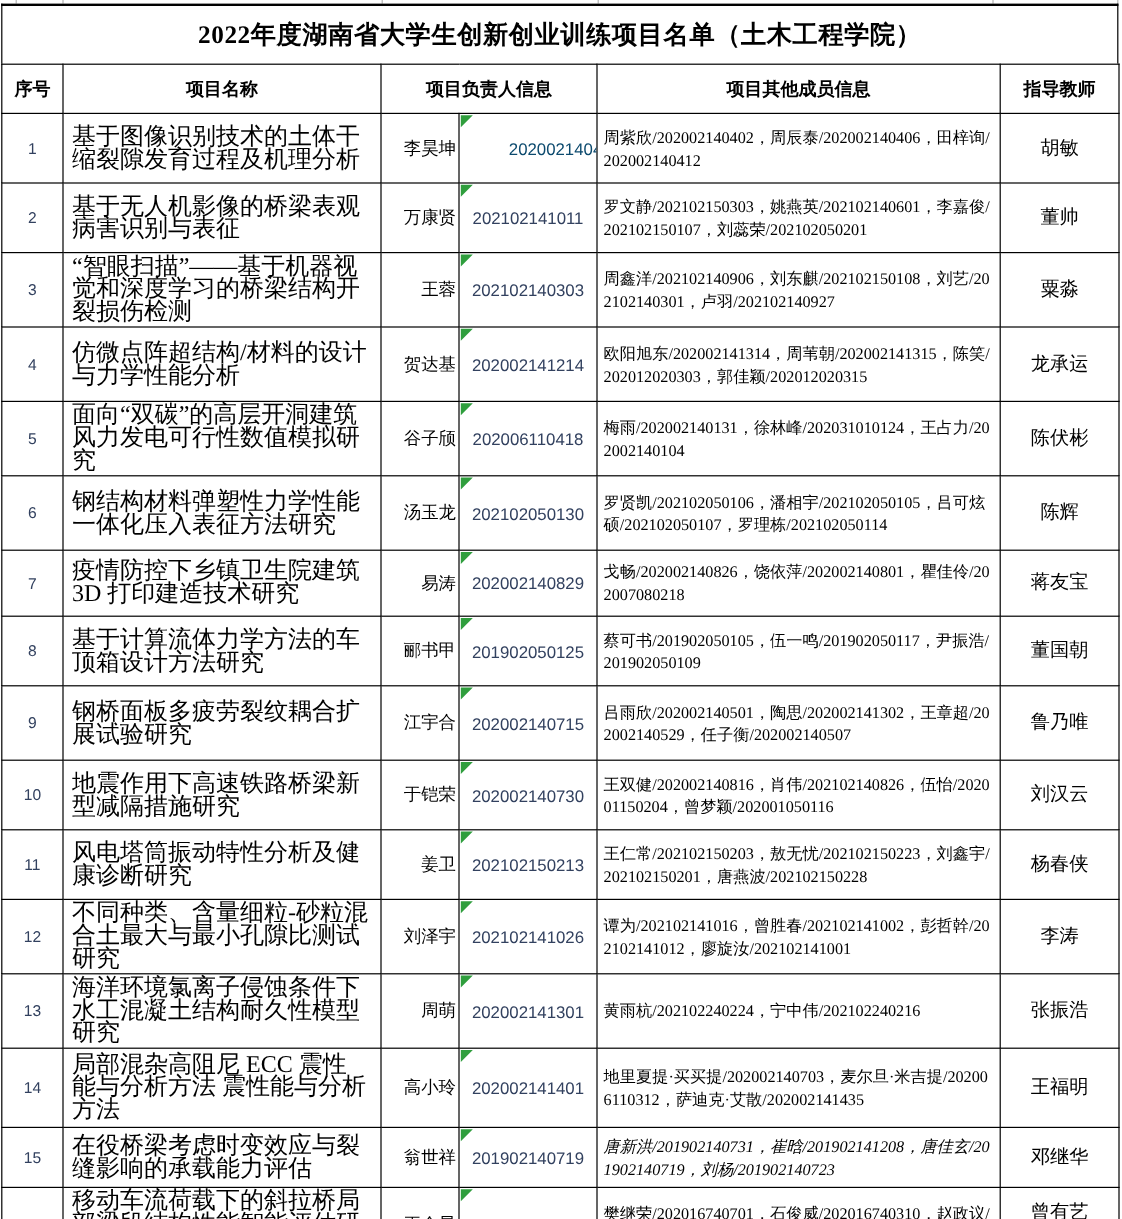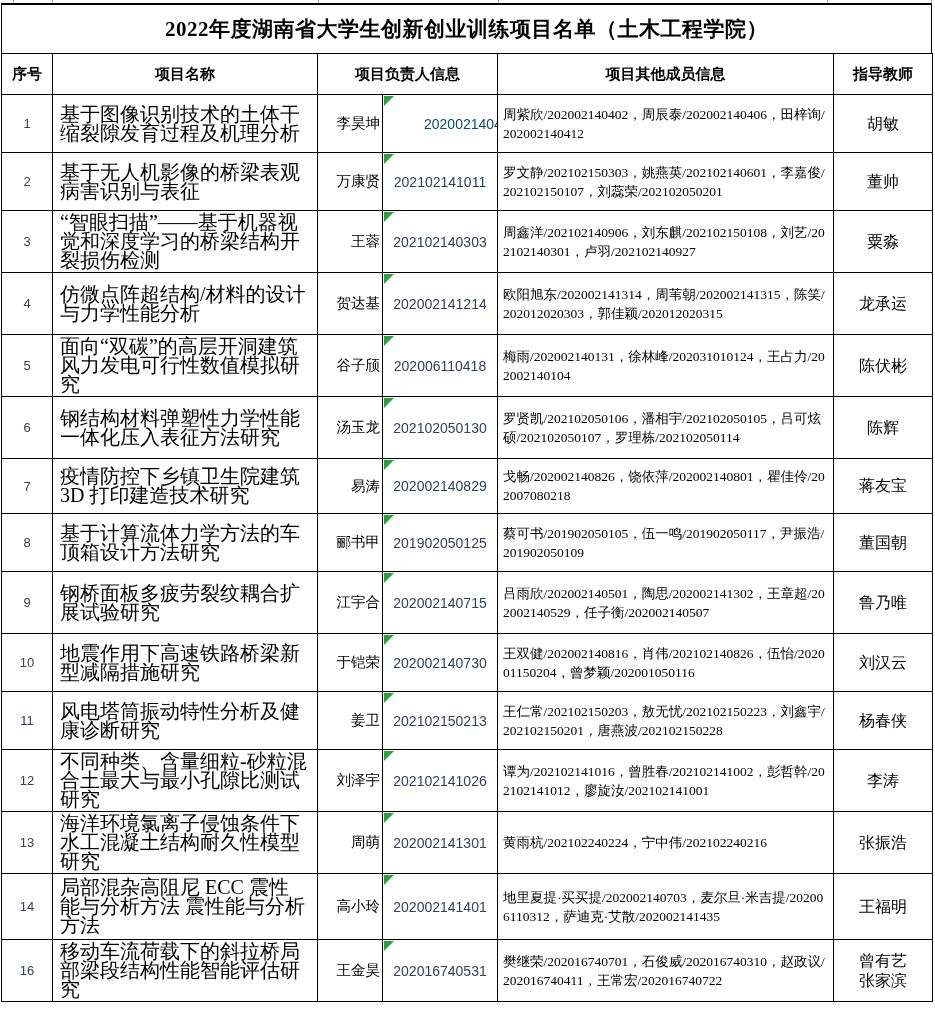--- a/index.html
+++ b/index.html
@@ -183,20 +183,28 @@
             <td class="c-teacher">张振浩</td>
           </tr>
           <tr style="height: 66px;">
             <td class="c-no num" style="color: rgb(50, 65, 95);">14</td>
             <td class="c-project">局部混杂高阻尼 ECC 震性能与分析方法 震性能与分析方法</td>
             <td class="c-lname">高小玲</td>
             <td class="c-lid num" style="color: rgb(50, 65, 95);"><span class="tri"></span><span>202002141401</span></td>
             <td class="c-members">地里夏提·买买提/202002140703，麦尔旦·米吉提/202006110312，萨迪克·艾散/202002141435</td>
             <td class="c-teacher">王福明</td>
           </tr>
+          <tr style="height: 50px;">
+            <td class="c-no num" style="color: rgb(50, 65, 95);">15</td>
+            <td class="c-project">在役桥梁考虑时变效应与裂缝影响的承载能力评估</td>
+            <td class="c-lname">翁世祥</td>
+            <td class="c-lid num" style="color: rgb(50, 65, 95);"><span class="tri"></span><span>201902140719</span></td>
+            <td class="c-members italic">唐新洪/201902140731，崔晗/201902141208，唐佳玄/201902140719，刘杨/201902140723</td>
+            <td class="c-teacher">邓继华</td>
+          </tr>
           <tr style="height: 52px;">
             <td class="c-no num" style="color: rgb(50, 65, 95);">16</td>
             <td class="c-project">移动车流荷载下的斜拉桥局部梁段结构性能智能评估研究</td>
             <td class="c-lname">王金昊</td>
             <td class="c-lid num" style="color: rgb(50, 65, 95);"><span class="tri"></span><span>202016740531</span></td>
             <td class="c-members">樊继荣/202016740701，石俊威/202016740310，赵政议/202016740411，王常宏/202016740722</td>
             <td class="c-teacher">曾有艺
 张家滨</td>
           </tr>
         </tbody>

